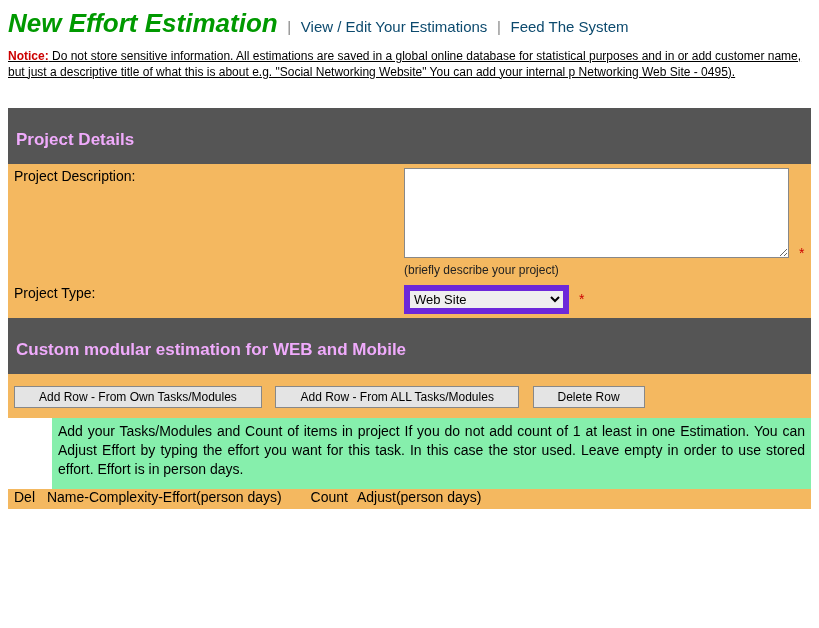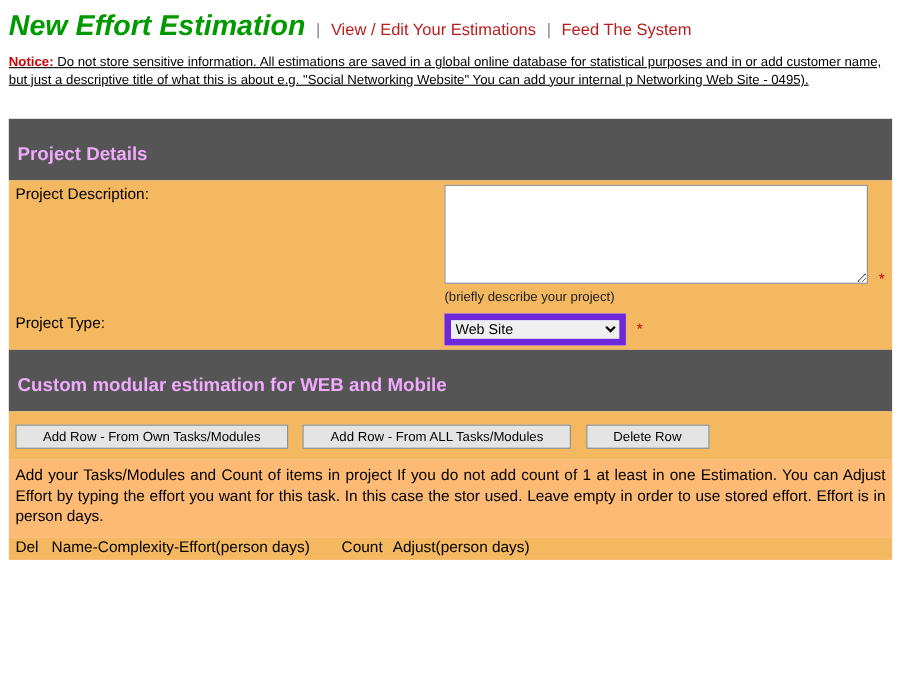--- a/index.html
+++ b/index.html
@@ -20,21 +20,21 @@
       color: #009900;
       font-style: italic;
       display: inline;
     }
     .header-sep {
       color: #888;
       margin: 0 6px;
       font-size: 15px;
     }
     .header-link {
-      color: #b91c1c;
+      color: #0c4a6e;
       font-size: 15px;
       text-decoration: none;
       cursor: pointer;
     }
     .notice-row {
       font-size: 12px;
       color: #000;
       line-height: 1.3;
       margin-bottom: 28px;
       text-decoration: underline;
@@ -102,25 +102,26 @@
     }
     .btn {
       background: #e4e4e4;
       border: 1px solid #888;
       padding: 3px 24px;
       font-size: 12px;
       cursor: pointer;
       margin-right: 10px;
     }
     .desc-text {
-      background: #fdba74;
+      background: #86efac;
       padding: 4px 6px 10px 6px;
       font-size: 14px;
       line-height: 1.35;
       text-align: justify;
+      margin-left: 44px;
     }
     .col-headers {
       background: #f4b860;
       padding: 0 6px 4px 6px;
       font-size: 14px;
     }
     .col-del { margin-right: 8px; }
     .col-name { margin-right: 21px;}
     .col-count { margin-left: 4px; margin-right: 6px;}
   </style>

